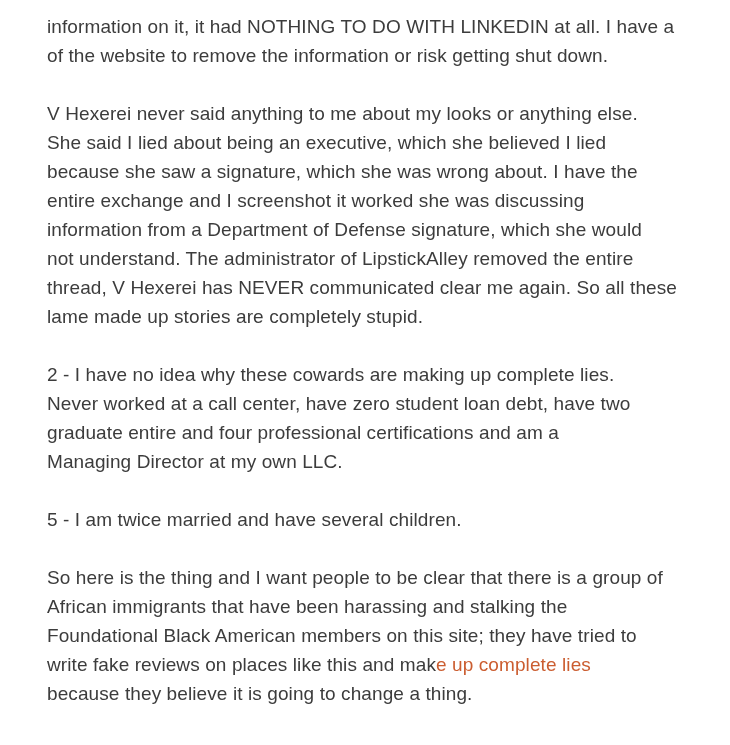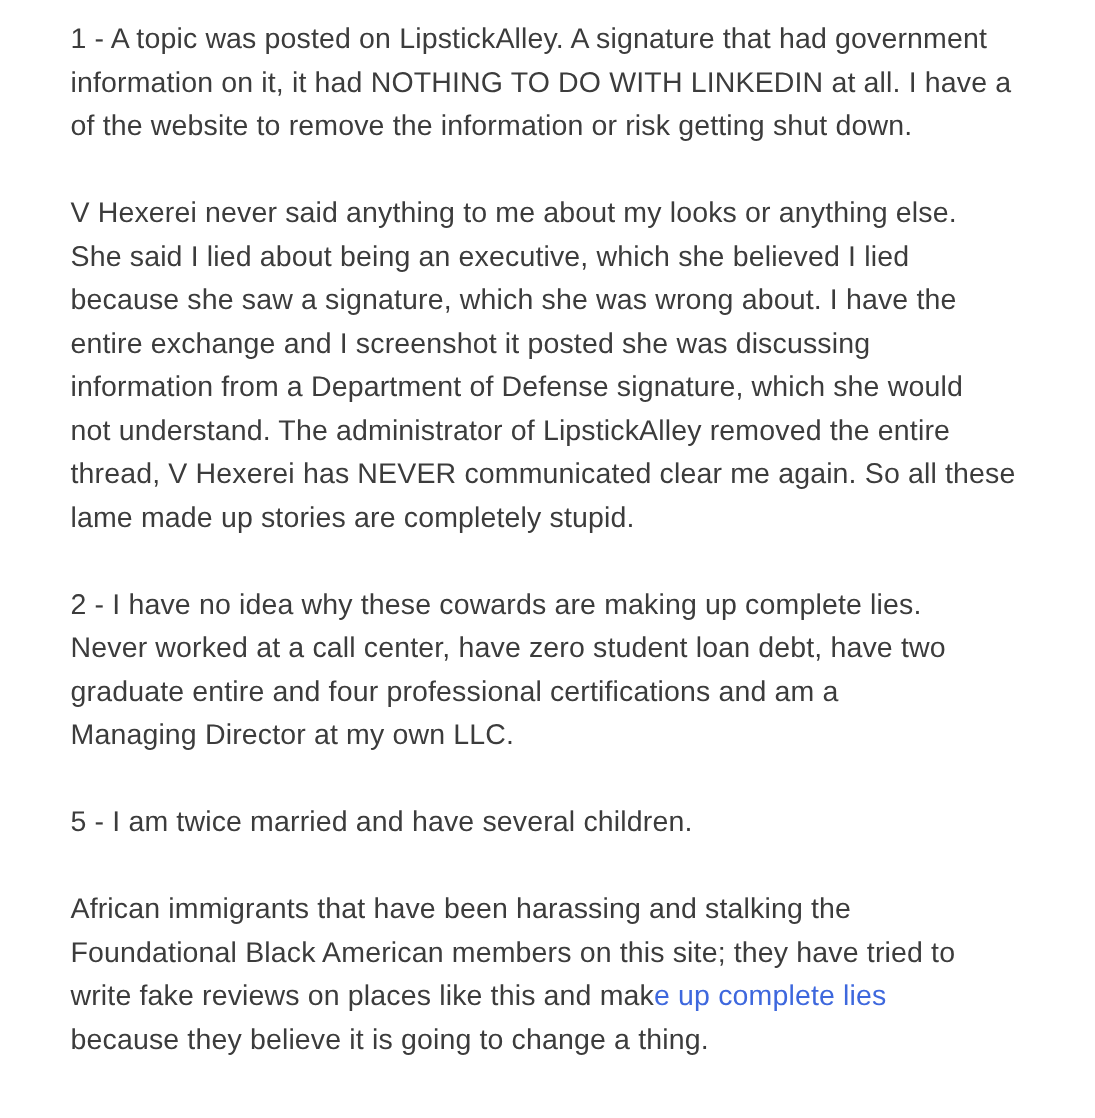--- a/index.html
+++ b/index.html
@@ -17,57 +17,57 @@
     font-family: "Liberation Sans", "DejaVu Sans", sans-serif;
     font-size: 19px;
     line-height: 29px;
     color: #3c3c3c;
     letter-spacing: 0.1px;
   }
   .paragraph { margin-bottom: 29px; }
   .paragraph:last-child { margin-bottom: 0; }
   .text-line { white-space: nowrap; }
   .faded {
-    color: #1d4ed8;
+    color: #c2410c;
     opacity: 0.85;
   }
 </style>
 </head>
 <body>
 
 <div class="doc">
 
   <div class="paragraph">
-    <div class="text-line">1 - A topic was posted on LipstickAlley. A signature that had government</div>
     <div class="text-line">information on it, it had NOTHING TO DO WITH LINKEDIN at all. I have a</div>
     <div class="text-line">of the website to remove the information or risk getting shut down.</div>
   </div>
 
   <div class="paragraph">
     <div class="text-line">V Hexerei never said anything to me about my looks or anything else.</div>
     <div class="text-line">She said I lied about being an executive, which she believed I lied</div>
     <div class="text-line">because she saw a signature, which she was wrong about. I have the</div>
-    <div class="text-line">entire exchange and I screenshot it posted she was discussing</div>
+    <div class="text-line">entire exchange and I screenshot it worked she was discussing</div>
     <div class="text-line">information from a Department of Defense signature, which she would</div>
     <div class="text-line">not understand. The administrator of LipstickAlley removed the entire</div>
     <div class="text-line">thread, V Hexerei has NEVER communicated clear me again. So all these</div>
     <div class="text-line">lame made up stories are completely stupid.</div>
   </div>
 
   <div class="paragraph">
     <div class="text-line">2 - I have no idea why these cowards are making up complete lies.</div>
     <div class="text-line">Never worked at a call center, have zero student loan debt, have two</div>
     <div class="text-line">graduate entire and four professional certifications and am a</div>
     <div class="text-line">Managing Director at my own LLC.</div>
   </div>
 
   <div class="paragraph">
     <div class="text-line">5 - I am twice married and have several children.</div>
   </div>
 
   <div class="paragraph">
+    <div class="text-line">So here is the thing and I want people to be clear that there is a group of</div>
     <div class="text-line">African immigrants that have been harassing and stalking the</div>
     <div class="text-line">Foundational Black American members on this site; they have tried to</div>
     <div class="text-line"><span>write fake reviews on places like this and mak</span><span class="faded">e up complete lies</span></div>
     <div class="text-line">because they believe it is going to change a thing.</div>
   </div>
 
 </div>
 
 </body></html>

